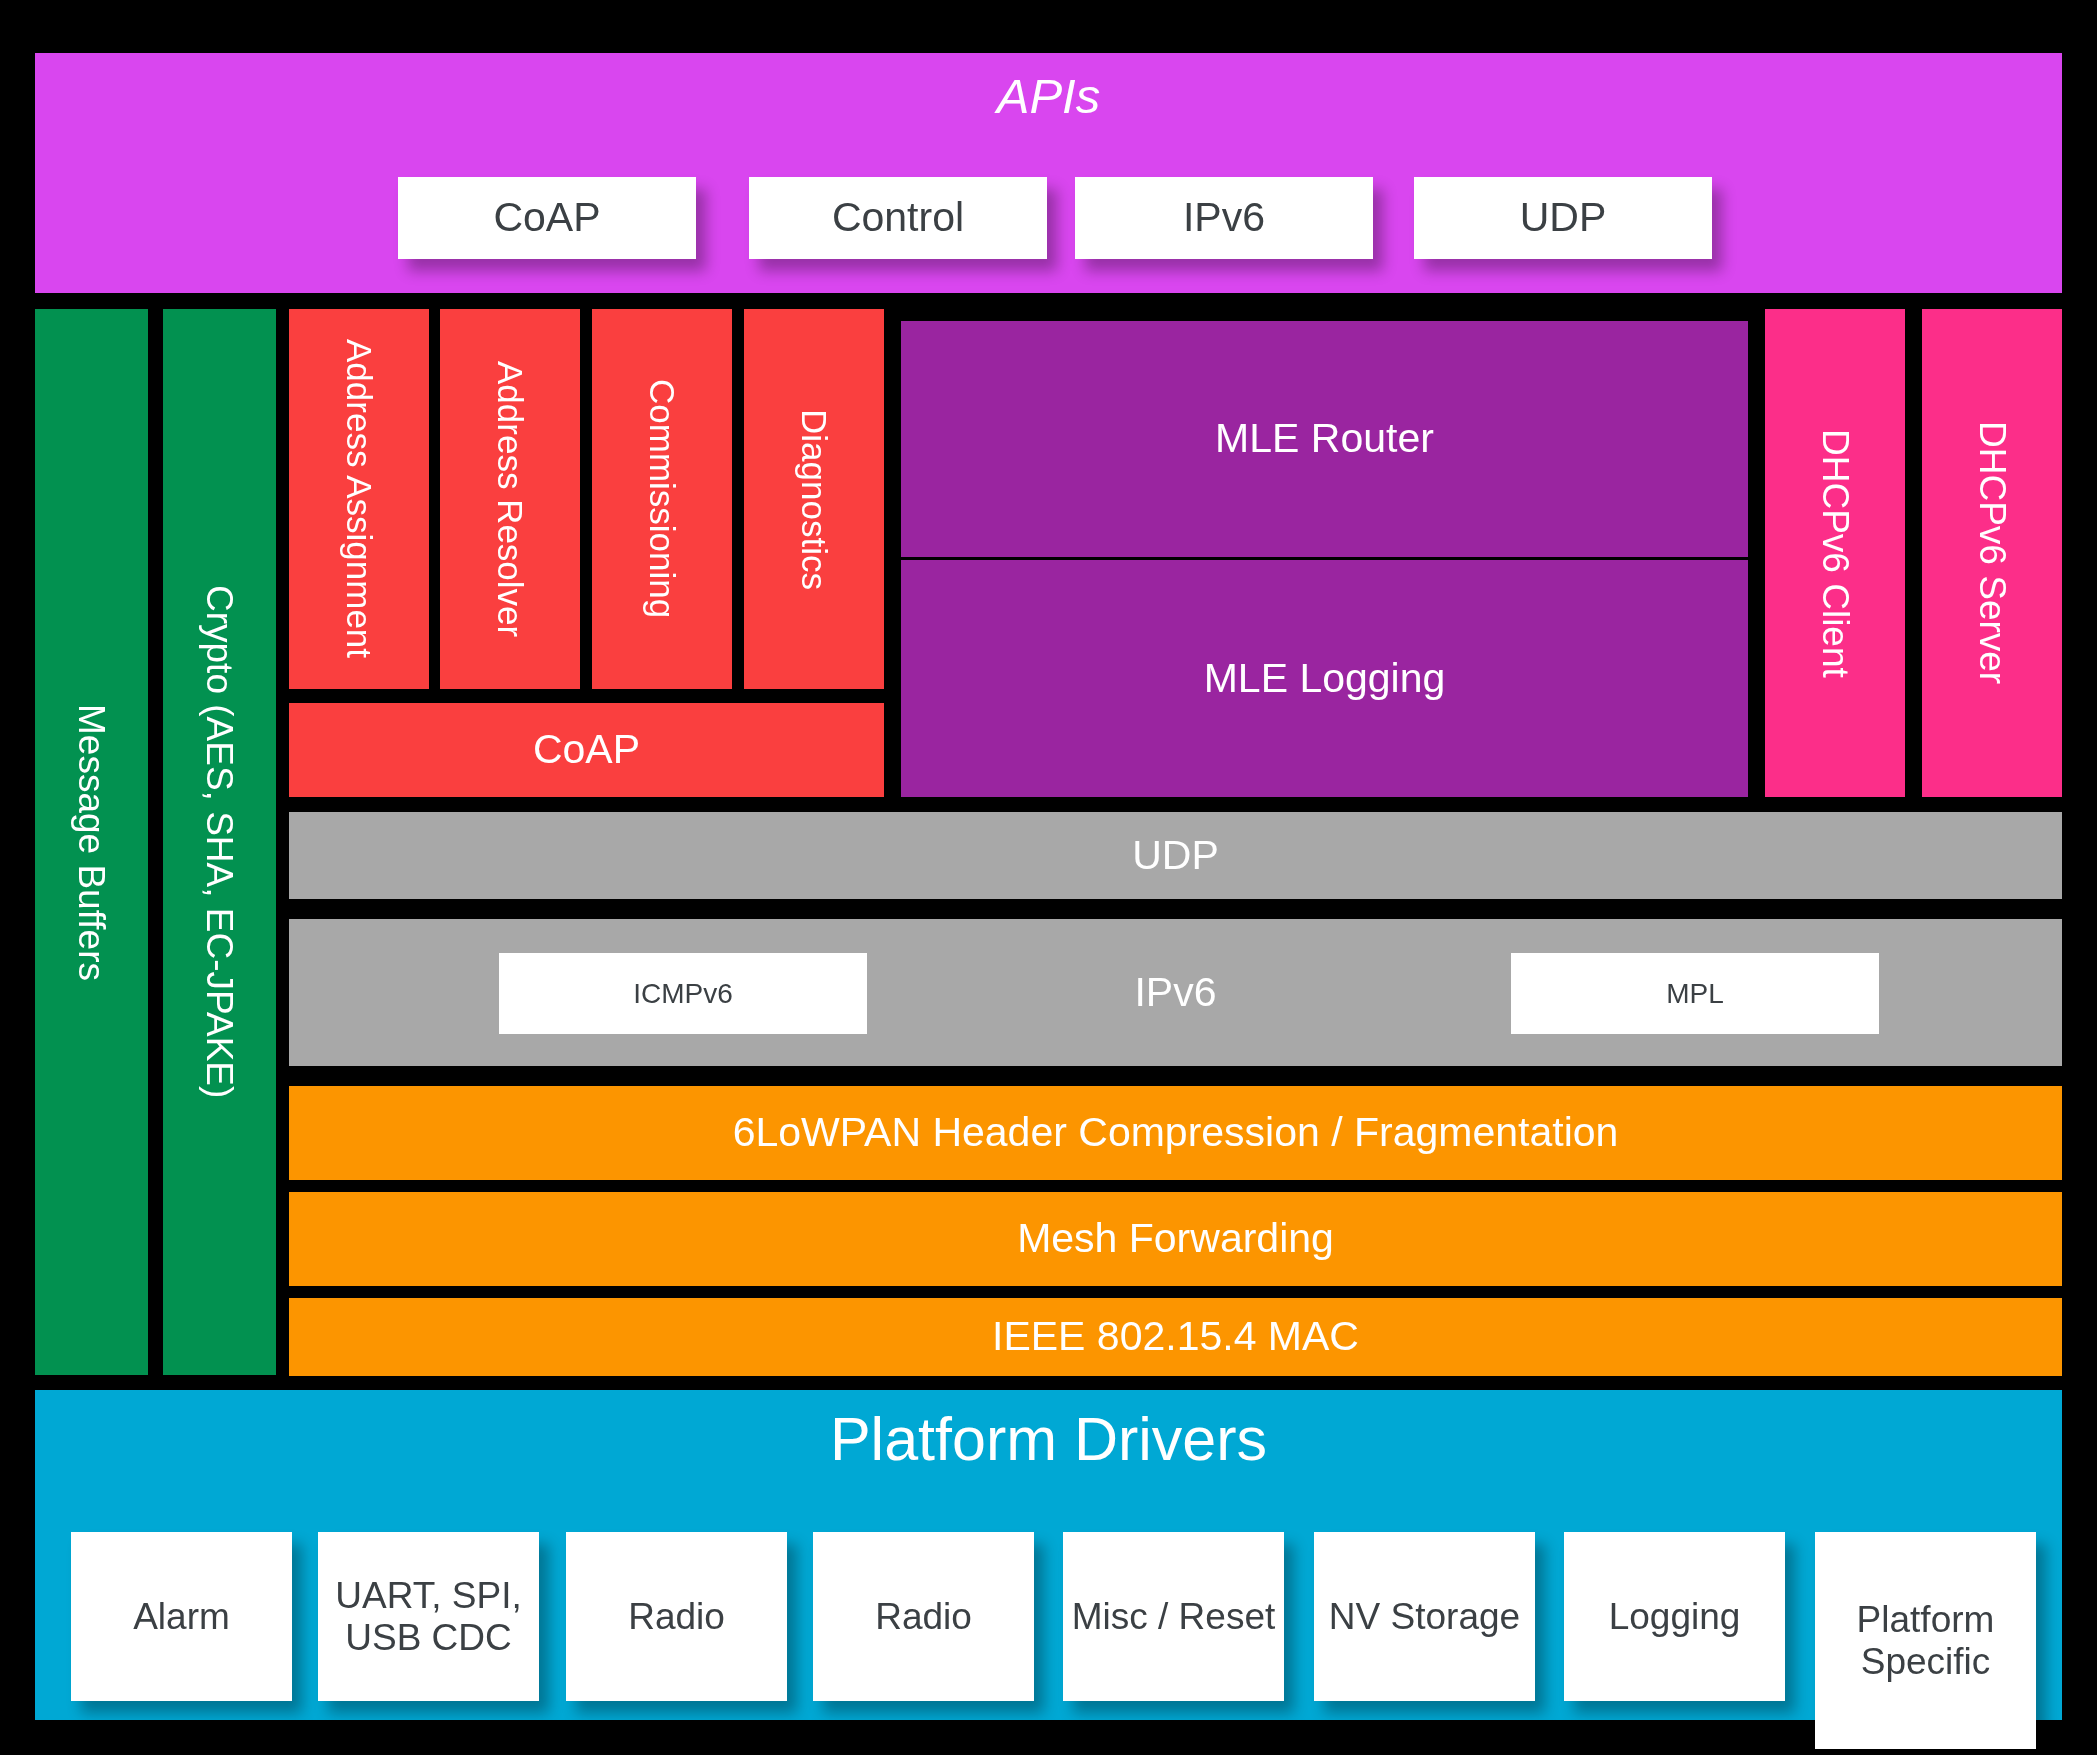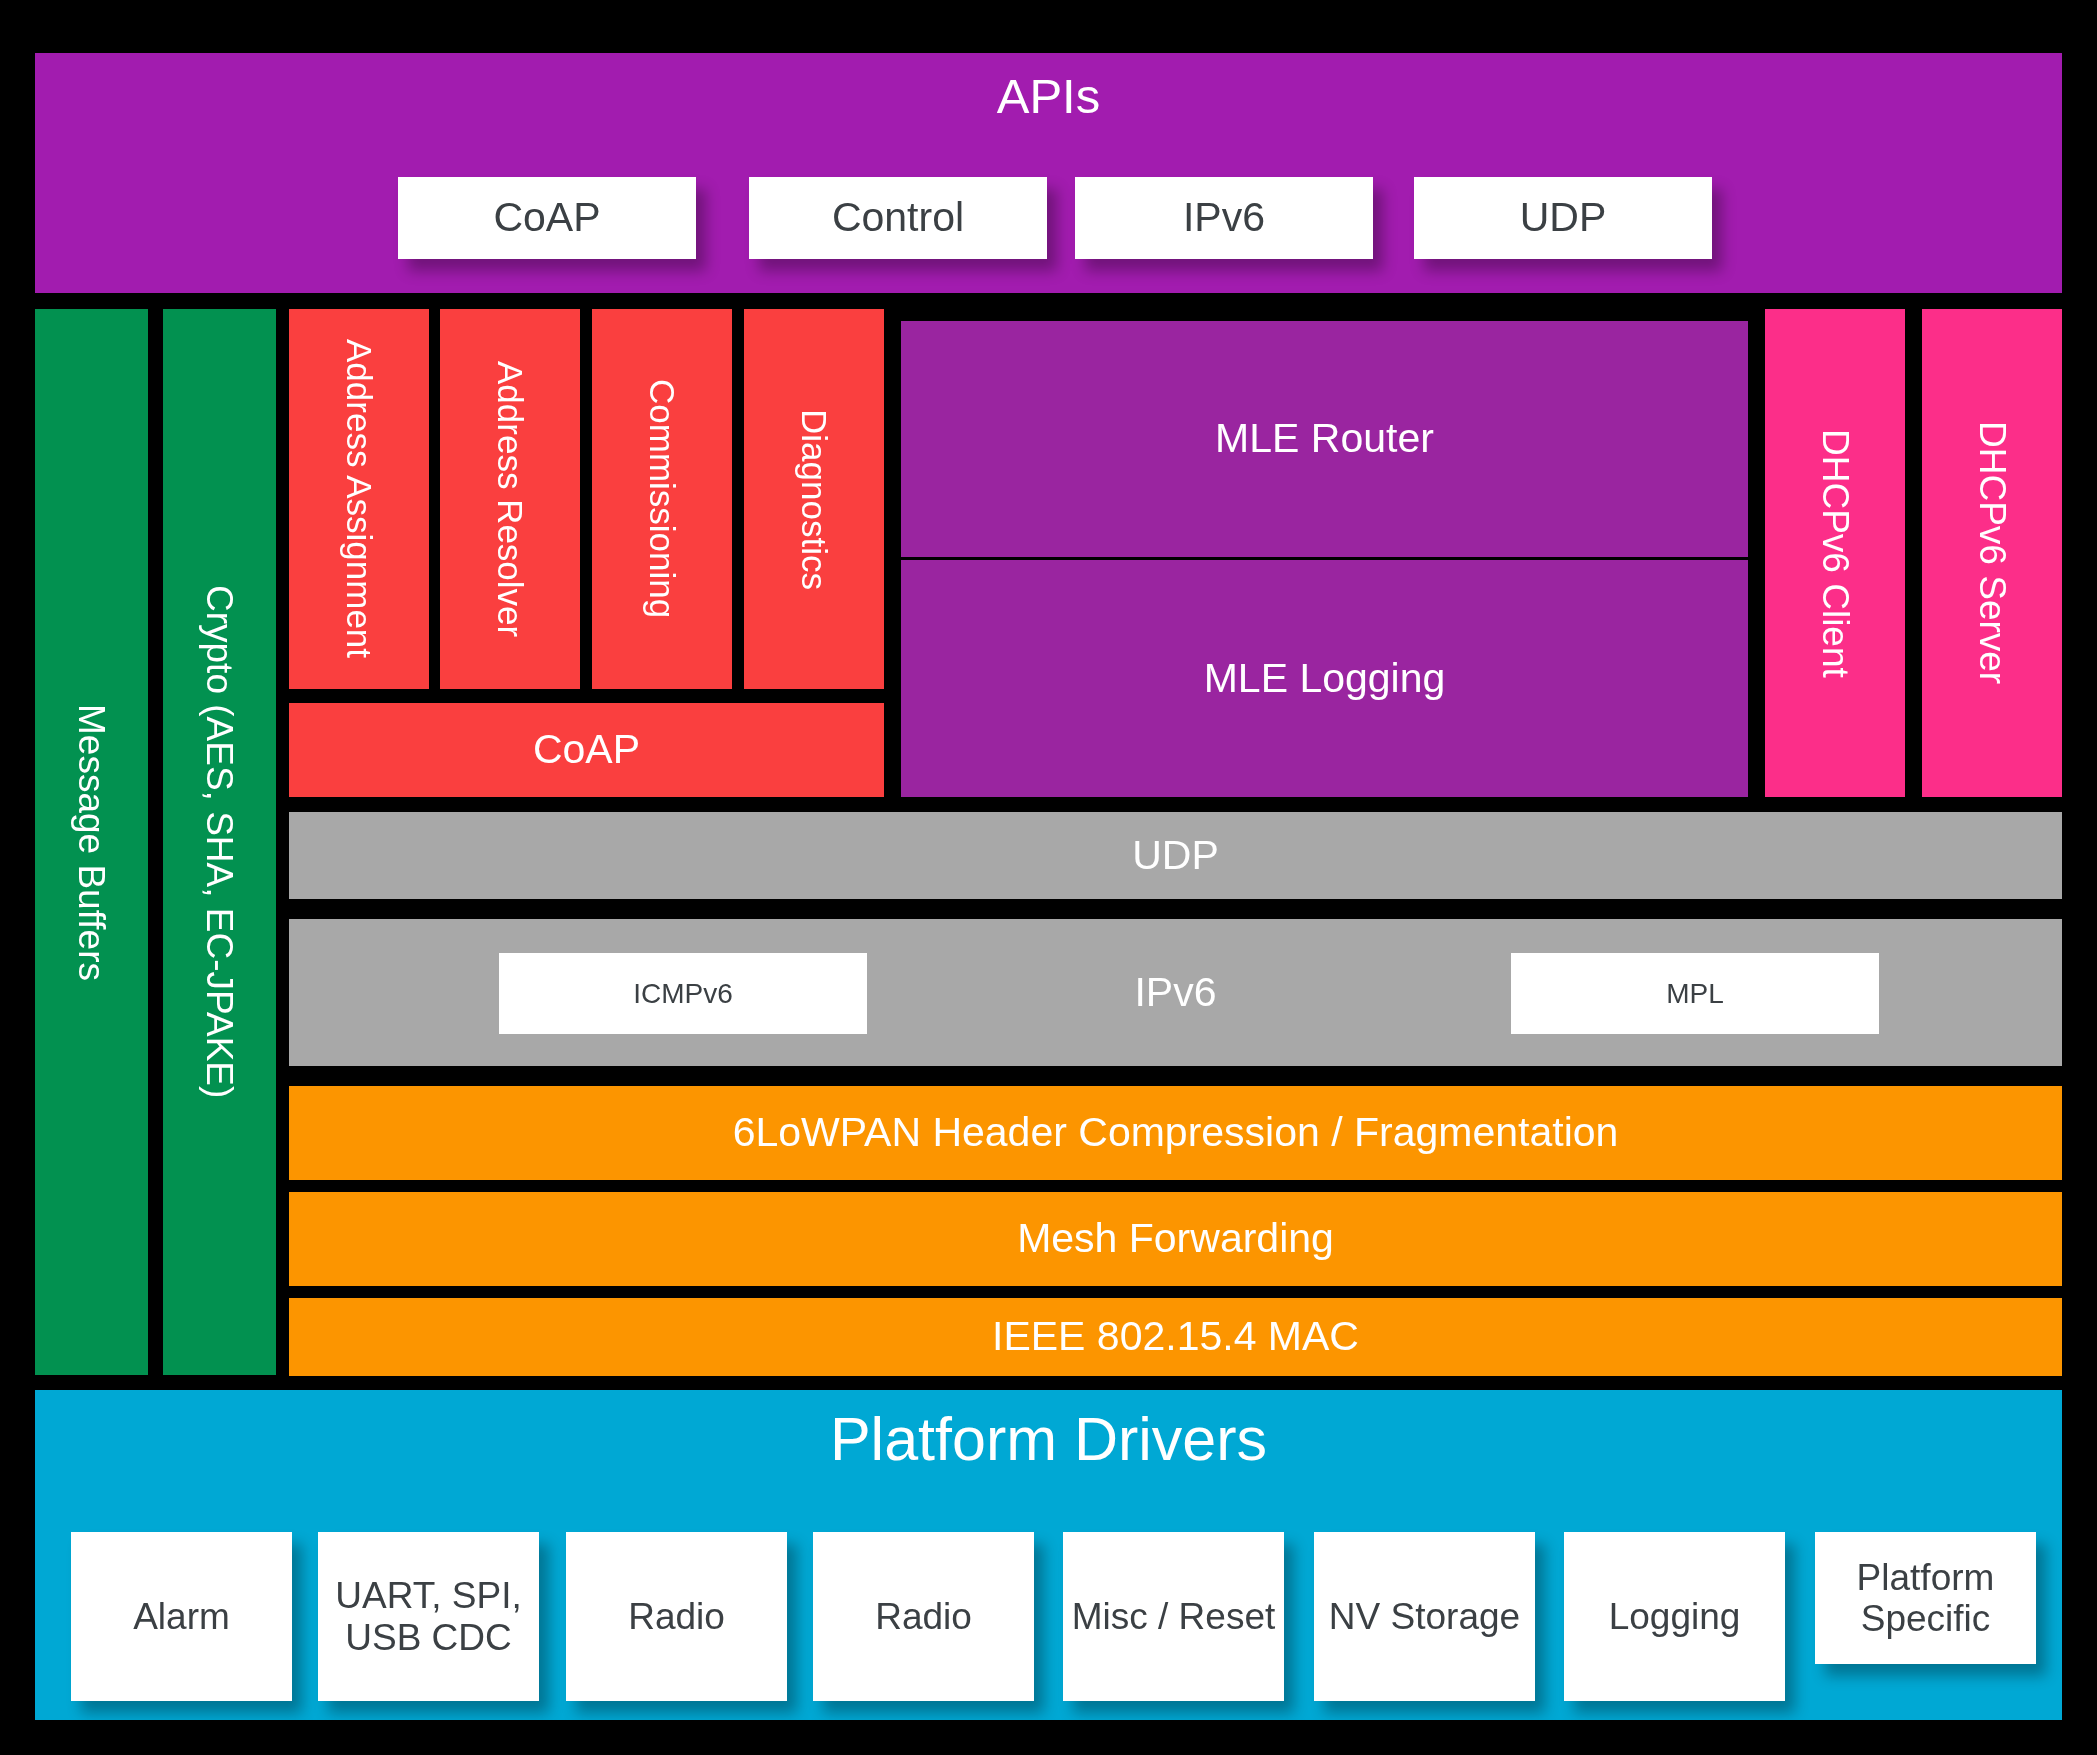--- a/index.html
+++ b/index.html
@@ -34,21 +34,21 @@
     text-orientation: mixed;
   }
   .shadowcard {
     box-shadow: 10.3px 11.8px 13.3px rgba(0,0,0,0.30);
   }
   .whitecard {
     background: #ffffff;
     color: #3b4044;
   }
   
-  .api-band      { background: #a21caf; }
+  .api-band      { background: #d946ef; font-style: italic; }
   .platform-band { background: #00A8D4; }
   .green         { background: #029150; }
   .red           { background: #FA3F3F; }
   .purple        { background: #9A25A0; }
   .pink          { background: #FC2E89; }
   .gray          { background: #A8A8A8; }
   .orange        { background: #FC9500; }
 
   .t-apis      { font-size: 49px; }
   .t-apicard   { font-size: 41px; }
@@ -110,16 +110,16 @@
     <div class="box t-platform" style="position:absolute; left:0; top:16px; width:2027px; height:66px;">Platform Drivers</div>
   </div>
 
   <div class="box whitecard shadowcard t-drv" style="left:71px; top:1532px; width:221px; height:169px;">Alarm</div>
   <div class="box whitecard shadowcard t-drv" style="left:318px; top:1532px; width:221px; height:169px;">UART, SPI, USB CDC</div>
   <div class="box whitecard shadowcard t-drv" style="left:566px; top:1532px; width:221px; height:169px;">Radio</div>
   <div class="box whitecard shadowcard t-drv" style="left:813px; top:1532px; width:221px; height:169px;">Radio</div>
   <div class="box whitecard shadowcard t-drv" style="left:1063px; top:1532px; width:221px; height:169px;">Misc / Reset</div>
   <div class="box whitecard shadowcard t-drv" style="left:1564px; top:1532px; width:221px; height:169px;">Logging</div>
   <div class="box whitecard shadowcard t-drv" style="left:1314px; top:1532px; width:221px; height:169px;">NV Storage</div>
-  <div class="box whitecard shadowcard t-drv" style="left:1815px; top:1532px; width:221px; height:132px;">Platform Specific</div>
+  <div class="box whitecard shadowcard t-drv" style="left:1815px; top:1532px; width:221px; height:217px;">Platform Specific</div>
 
 </div>
 
 
 </body></html>

